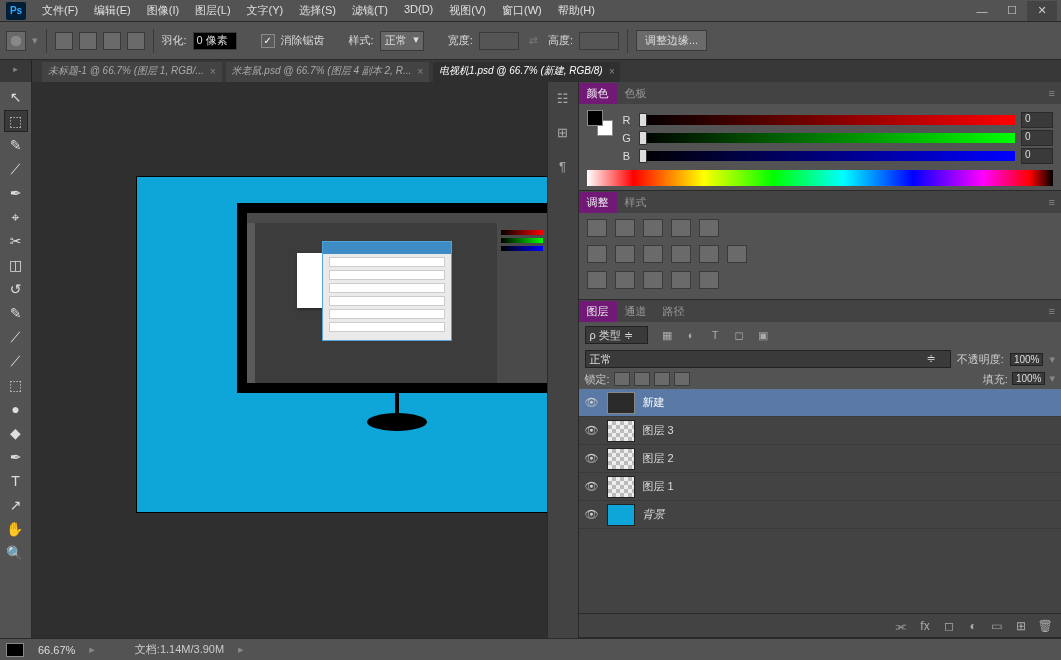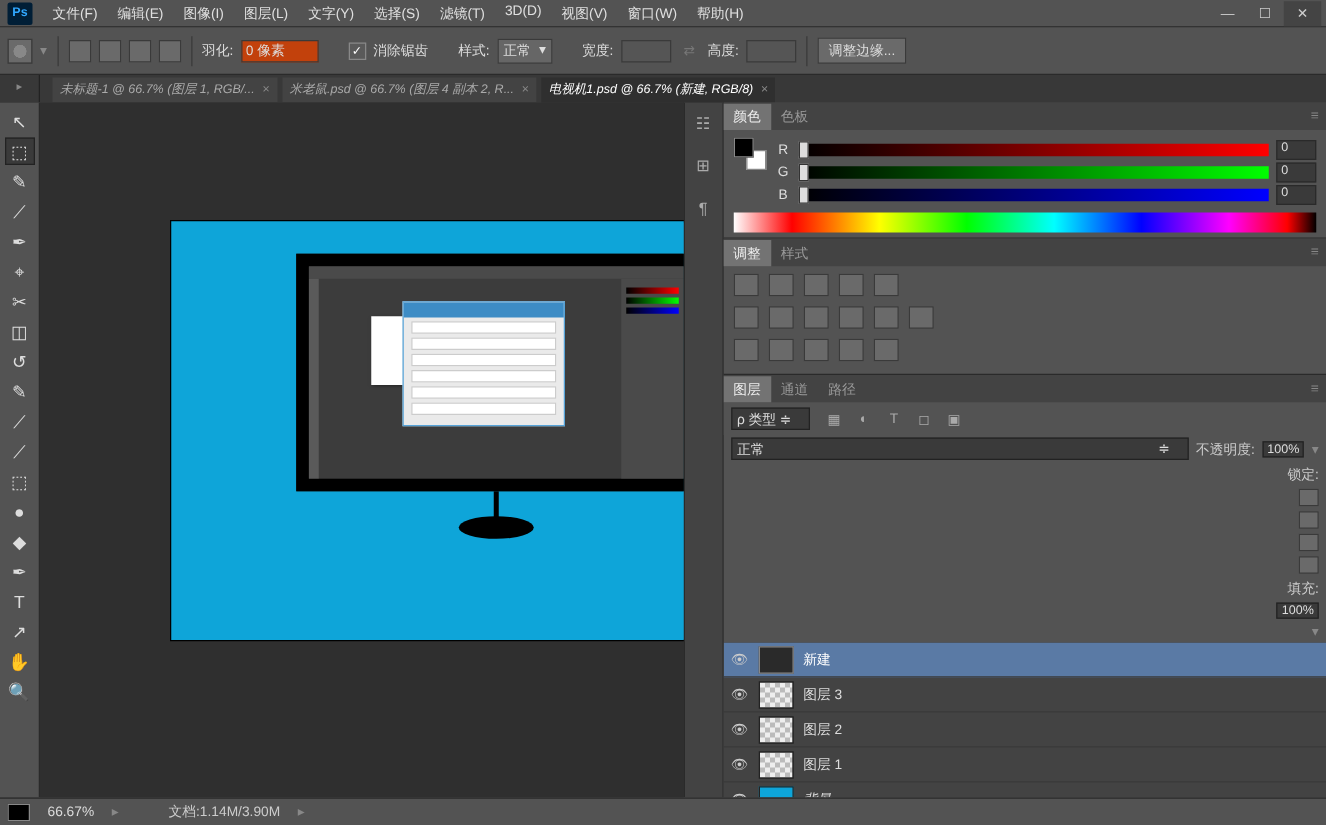--- a/index.html
+++ b/index.html
@@ -13,21 +13,21 @@
 .menubar .spacer { flex: 1; }
 .menubar .win-btn { width: 30px; height: 20px; display:flex; align-items:center; justify-content:center; color:#ccc; cursor:pointer; }
 .menubar .win-close { background:#444; margin-right:4px;}
 
 
 .options { height: 38px; background: #535353; border-bottom:1px solid #2a2a2a; display:flex; align-items:center; padding:0 6px; gap:6px; }
 .options .sep { width:1px; height:24px; background:#3a3a3a; margin:0 2px; }
 .opt-icon { width:20px; height:20px; background:#6a6a6a; border:1px solid #3a3a3a; }
 .opt-icon.small { width:18px; height:18px; }
 .opt-label { color:#ddd;text-align:right; }
-.opt-input { width:62px; height:18px; background:#c2410c; border:1px solid #3a3a3a; color:#ddd; padding:0 3px; font-size:11px; }
+.opt-input { width:44px; height:18px; background:#000000; border:1px solid #3a3a3a; color:#ddd; padding:0 3px; font-size:11px; }
 .opt-check { width:14px; height:14px; border:1px solid #888; background:#5a5a5a; display:inline-flex; align-items:center; justify-content:center; color:#fff; font-size:10px; }
 .opt-select { background:#666; border:1px solid #3a3a3a; color:#ddd; padding:1px 16px 1px 4px; font-size:11px; height:20px; position:relative; }
 .opt-btn { background:#6a6a6a; border:1px solid #3a3a3a; padding:2px 8px; color:#ddd; cursor:pointer; font-size:11px; }
 
 
 .tabs-row { display:flex; }
 .vtabstrip { width:32px; background:#383838; border-right:1px solid #222; }
 .doc-tabs { flex:1; height:22px; background:#383838; display:flex; align-items:flex-end; padding-left:10px; }
 .doc-tab { height:20px; background:#434343; color:#aaa; padding:2px 6px; font-size:10px; margin-right:4px; display:flex; align-items:center; max-width:220px; overflow:hidden; white-space:nowrap; border-bottom:2px solid transparent; cursor:pointer;font-style:italic;}
 .doc-tab.active { background:#2f2f2f; color:#fff; }
@@ -60,21 +60,21 @@
 .mini-slider.g { background:linear-gradient(90deg,#000,#0f0); }
 .mini-slider.b { background:linear-gradient(90deg,#000,#00f); }
 .coll-strip { width:32px; background:#434343; border-left:1px solid #2a2a2a; border-right:1px solid #2a2a2a; display:flex; flex-direction:column; align-items:center; padding-top:6px; gap:14px; }
 .coll-icon { width:20px; height:20px; color:#aaa; display:flex; align-items:center; justify-content:center; font-size:13px; cursor:pointer; }
 .right-main { flex:1; display:flex; }
 .panels { flex:1; display:flex; flex-direction:column; }
 
 .panel { background:#535353; border-bottom:1px solid #2a2a2a; }
 .panel-tabs { height:22px; background:#434343; display:flex; align-items:center; }
 .ptab { padding:3px 8px; color:#999; font-size:11px; cursor:pointer; }
-.ptab.active { background:#737373; color:#eee; }
+.ptab.active { background:#701a75; color:#eee; }
 .panel-menu { margin-left:auto; padding:0 6px; color:#888; cursor:pointer; }
 
 
 .color-body { padding:6px 8px 4px; }
 .fgbg { width:26px; height:26px; position:relative; }
 .fg-sw { position:absolute; width:16px; height:16px; background:#000; border:1px solid #888; }
 .bg-sw { position:absolute; right:0; bottom:0; width:16px; height:16px; background:#fff; border:1px solid #888; }
 .slider-row { display:flex; align-items:center; gap:6px; margin:2px 0; }
 .slider-row .lbl { width:12px; color:#ddd; text-align:center; }
 .slider-track { flex:1; height:10px; background:linear-gradient(90deg,#000,#f00); position:relative; }
@@ -93,21 +93,21 @@
 
 
 .layers { flex:1; display:flex; flex-direction:column; }
 .layers-top { padding:4px 6px; display:flex; align-items:center; gap:6px; background:#535353; }
 .dd { background:#3a3a3a; border:1px solid #222; color:#ddd; padding:1px 14px 1px 4px; font-size:11px; height:18px; }
 .filter-icons { display:flex; gap:6px; margin-left:4px; }
 .fi { width:18px; height:16px; color:#aaa; display:flex; align-items:center; justify-content:center; font-size:11px; cursor:pointer; }
 .layers-row2 { padding:2px 6px; display:flex; align-items:center; gap:6px; }
 .layers-row2 .lbl { color:#ccc; }
 .pct { background:#3a3a3a; border:1px solid #222; color:#ddd; padding:0 3px; font-size:10px; }
-.lock-row { padding:2px 6px; display:flex; align-items:flex-end; gap:4px;flex-direction:column; }
+.lock-row { padding:2px 6px; display:flex; align-items:flex-start; gap:4px; }
 .lock-icon { width:16px; height:14px; background:#6a6a6a; border:1px solid #3a3a3a; cursor:pointer; }
 
 .layer-list { flex:1; background:#434343; overflow:auto; }
 .layer { height:28px; display:flex; align-items:center; border-bottom:1px solid #3a3a3a; padding:0 6px; gap:8px; cursor:pointer; }
 .layer.selected { background:#5a7aa5; color:#fff; }
 .eye { width:14px; height:14px; color:#ccc; display:flex; align-items:center; justify-content:center; cursor:pointer; }
 .thumb { width:28px; height:22px; background:conic-gradient(#bbb 25%,#eee 25% 50%,#bbb 50% 75%,#eee 75%); background-size:8px 8px; border:1px solid #222; }
 .thumb.blue { background:#0ea5d9; }
 .thumb.dark { background:#2a2a2a; border:1px solid #888; }
 .layer-name { color:#ddd; font-size:11px; }

